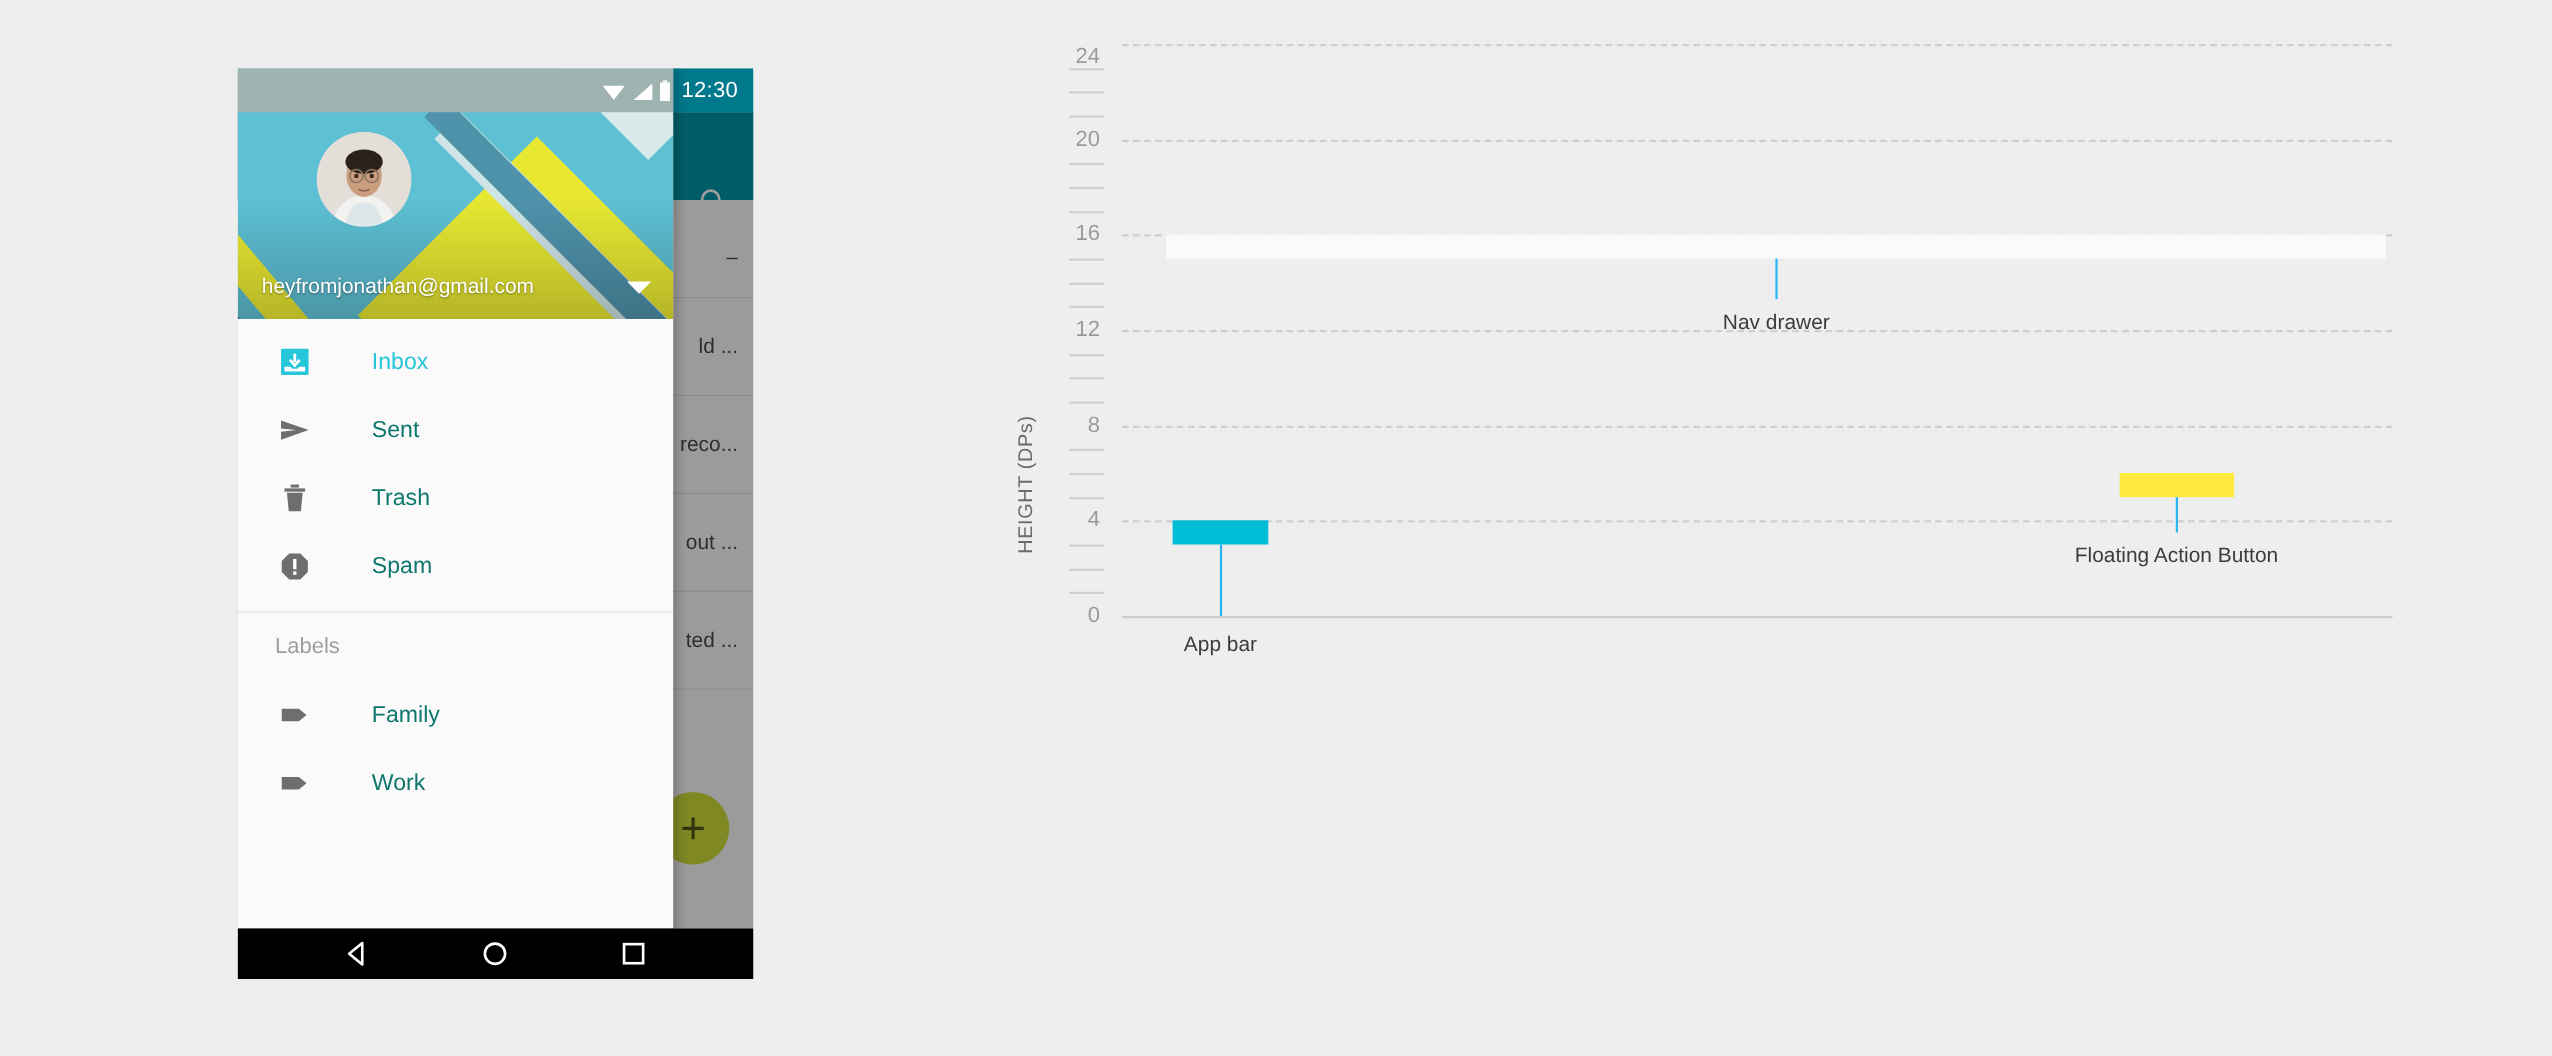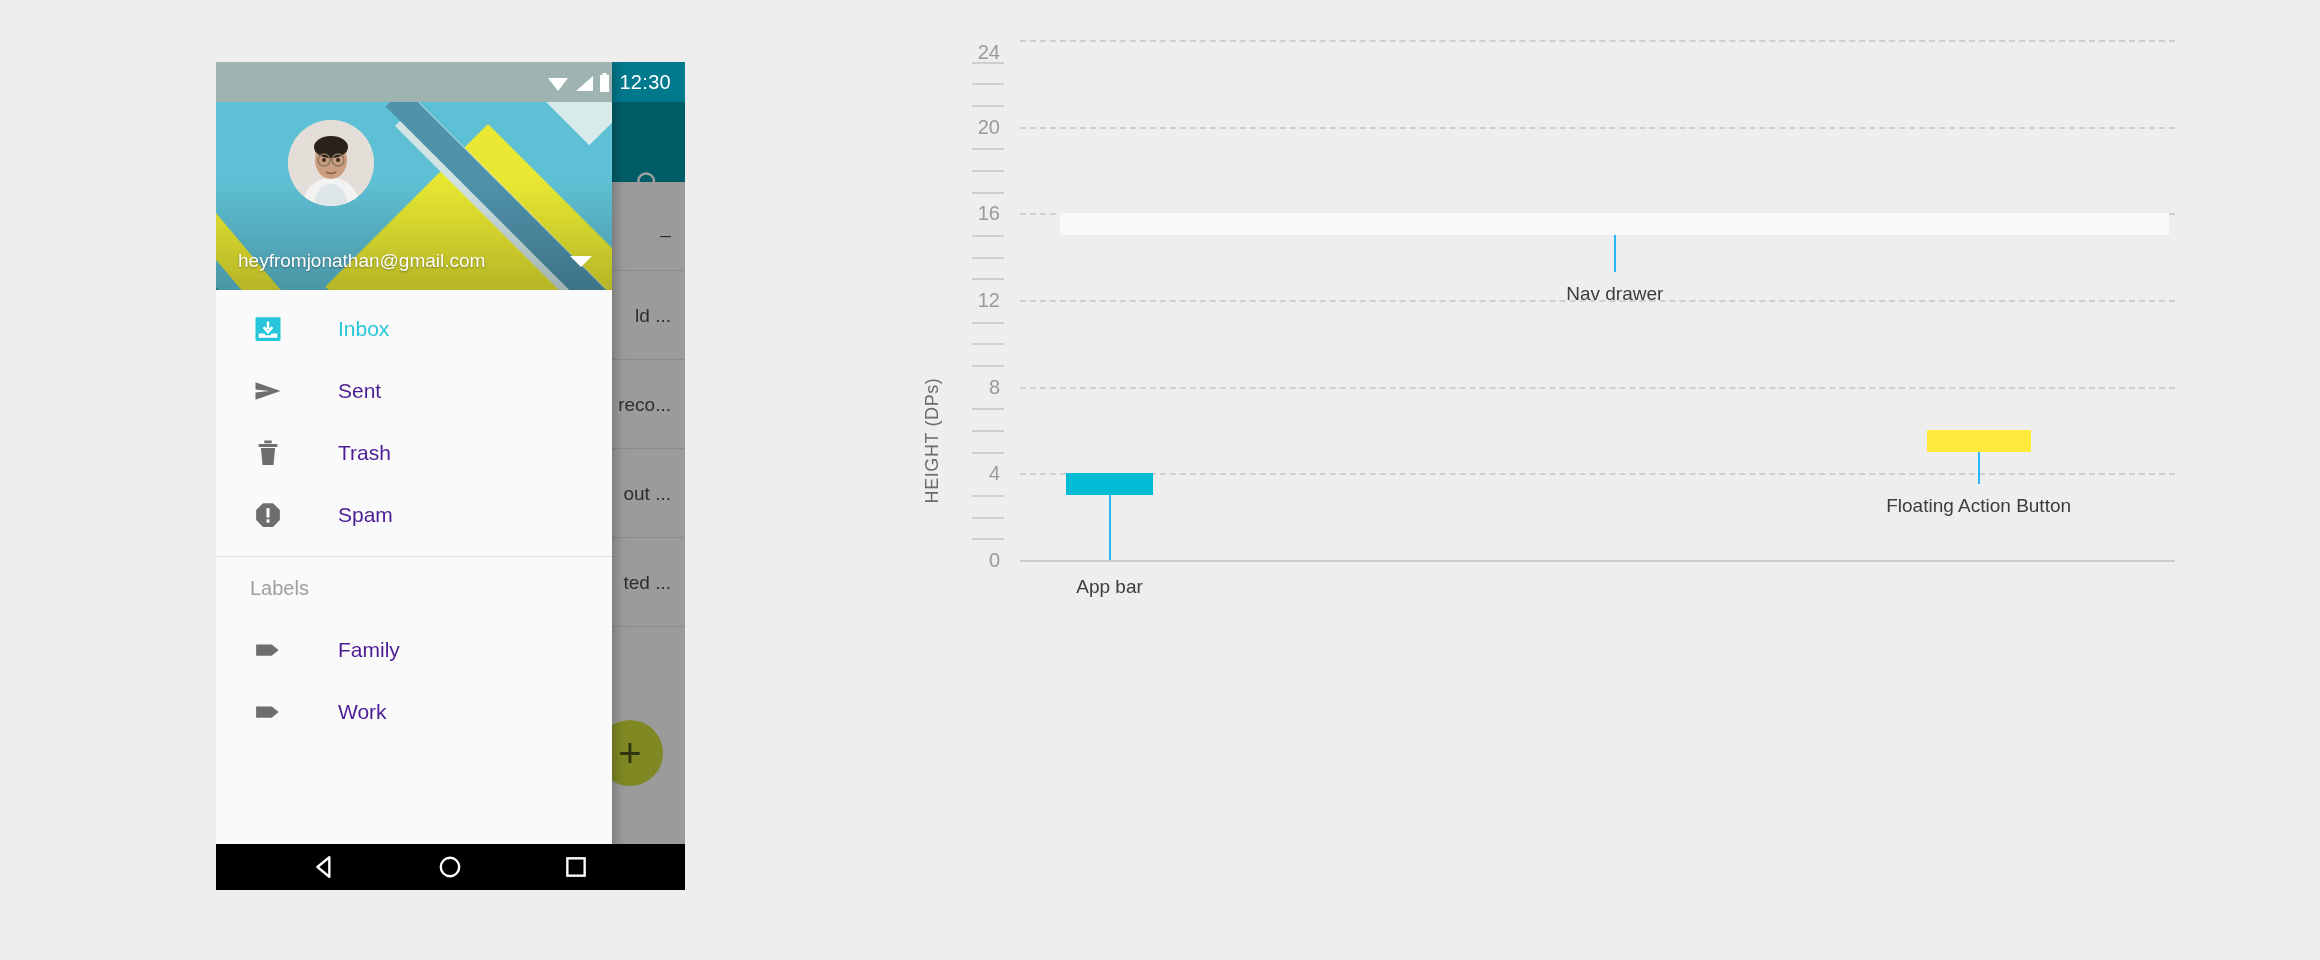--- a/index.html
+++ b/index.html
@@ -144,21 +144,21 @@
     display: flex; align-items: center; height: 62px;
     padding-left: 34px; cursor: pointer;
   }
   .nav-icon {
     width: 36px; height: 36px; display: flex;
     align-items: center; justify-content: center;
     flex: 0 0 36px;
   }
   .nav-icon svg { display: block; }
   .nav-label {
-    margin-left: 52px; font-size: 21px; color: #4c1d95;
+    margin-left: 52px; font-size: 21px; color: #0f766e;
   }
   .nav-item.active .nav-label { color: #26c6da; }
   .drawer-divider {
     height: 1px; background: #e0e0e0; margin: 10px 0 0 0;
   }
   .section-title {
     height: 62px; display: flex; align-items: center;
     padding-left: 34px; font-size: 20px; color: #9e9e9e;
   }
 

